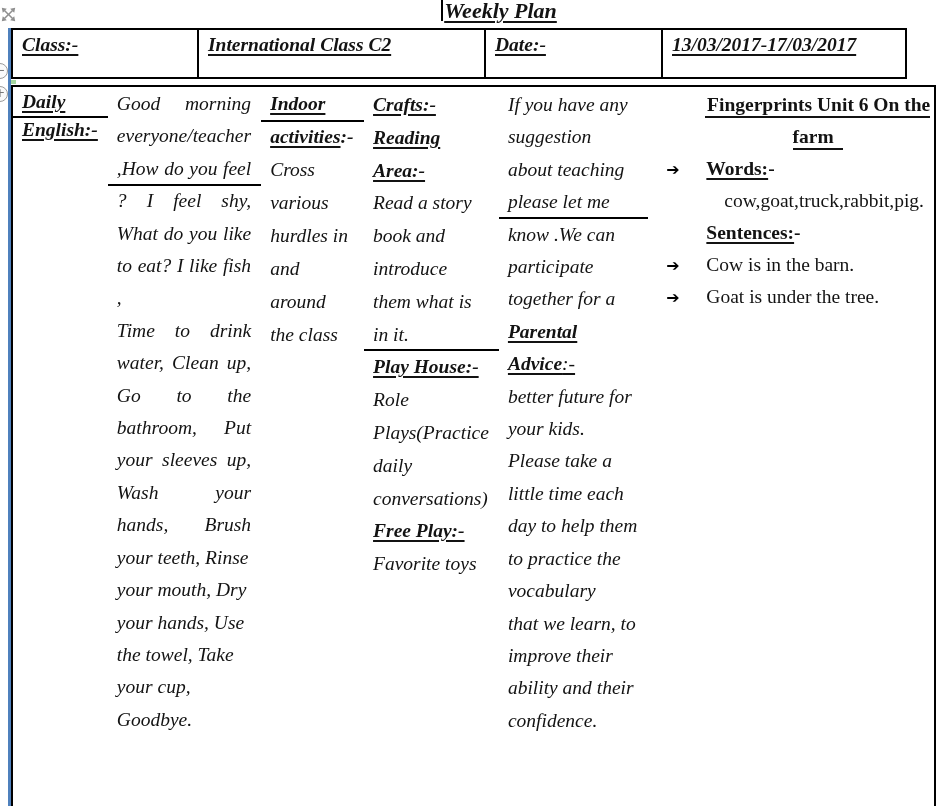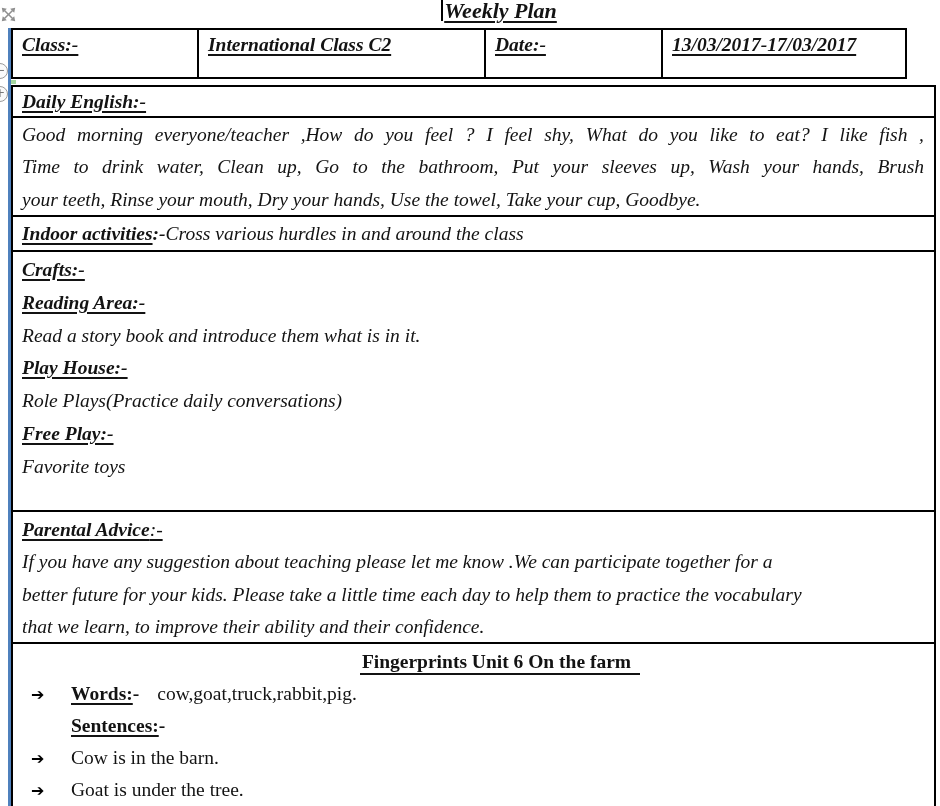--- a/index.html
+++ b/index.html
@@ -27,21 +27,21 @@
     padding:4px 0 0 9px; font-weight:bold; font-style:italic; font-size:19.5px;
   }
   .cell.c1 { width:184px; }
   .cell.c2 { width:287px; border-left:2px solid #000; }
   .cell.c3 { width:177px; border-left:2px solid #000; }
   .cell.c4 { flex:1; border-left:2px solid #000; }
   
   .tbl-main {
     position:absolute; left:11px; top:85px; width:925px; height:721px;
     border:2px solid #000; border-bottom:0; background:#fff;
-    display:flex; flex-direction:column;
+    display:flex; flex-direction:row;
   }
   .row { border-bottom:2px solid #000; padding:0 10px 0 9px; font-style:italic; }
   .row-daily-heading   { height:31px;  line-height:28px; padding-top:1px; }
   .row-daily-paragraph { height:99px;  line-height:32.4px; padding-top:1px; }
   .row-indoor          { height:35px;  line-height:33px; }
   .row-areas           { height:264px; line-height:32.8px; padding-top:2px; }
   .row-parental        { height:132px; line-height:32.4px; padding-top:2px; }
   .row-farm            { flex:1; border-bottom:0; line-height:32px; padding-top:2px; font-style:normal; }
   .jline { text-align:justify; text-align-last:justify; }
   .indoor-text { margin-left:0; }
@@ -130,24 +130,24 @@
       <div><span class="b u">Crafts:-</span></div>
       <div><span class="b u">Reading Area:-</span></div>
       <div>Read a story book and introduce them what is in it.</div>
       <div><span class="b u">Play House:-</span></div>
       <div>Role Plays(Practice daily conversations)</div>
       <div><span class="b u">Free Play:-</span></div>
       <div>Favorite toys</div>
     </div>
 
     <div class="row row-parental">
+      <div>If you have any suggestion about teaching please let me know .We can participate together for a</div>
       <div>
         <span class="b u">Parental Advice</span><span class="u">:- </span>
       </div>
-      <div>If you have any suggestion about teaching please let me know .We can participate together for a</div>
       <div>better future for your kids. Please take a little time each day to help them to practice the vocabulary</div>
       <div>that we learn, to improve their ability and their confidence.</div>
     </div>
 
     <div class="row row-farm">
       <div class="farm-heading">
         <span class="hu">Fingerprints Unit 6 On the farm</span>
       </div>
       <div class="bl">
         <span class="arrow">➔</span><span class="b u">Words:</span><span class="b">-</span><span class="words-value">cow,goat,truck,rabbit,pig.</span>

